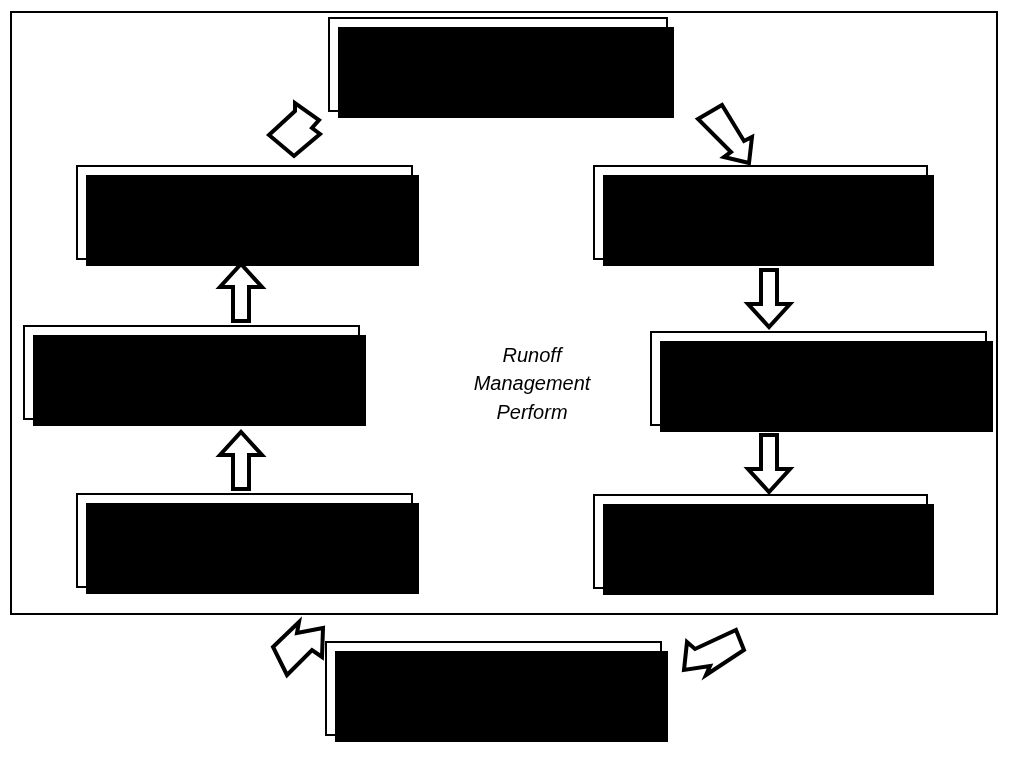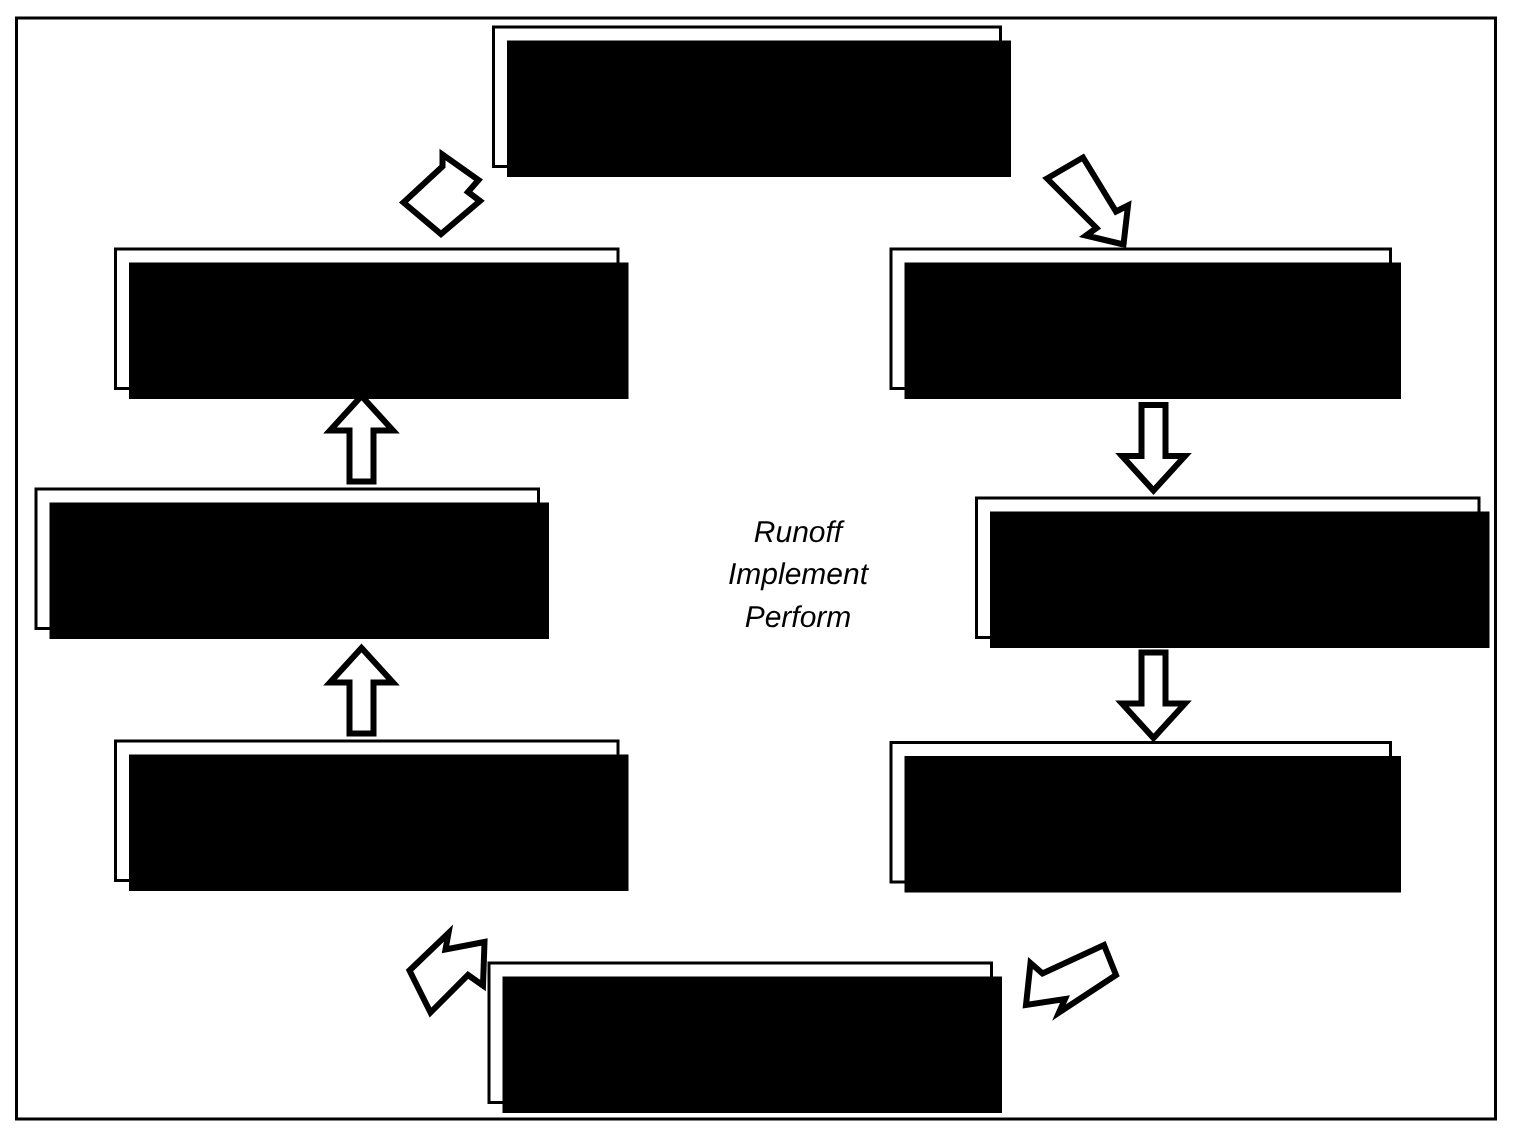--- a/index.html
+++ b/index.html
@@ -17,21 +17,21 @@
     height: 765px;
     background: #ffffff;
     overflow: hidden;
   }
   
   #frame {
     position: absolute;
     left: 10px;
     top: 11px;
     width: 988px;
-    height: 736px;
+    height: 604px;
     border: 2px solid #000000;
     box-sizing: border-box;
     background: #ffffff;
   }
   
   .node {
     position: absolute;
     box-sizing: border-box;
     background: #ffffff;
     border: 2px solid #000000;
@@ -143,21 +143,21 @@
 
     <div class="node" style="left:64px; top:152px; width:337px; height:95px;">
       <div class="label">
         <span>Evaluate program</span><br>
         <span>effectiveness</span>
       </div>
     </div>
 
     <div id="center-label">
       <span>Runoff</span><br>
-      <span>Implement</span><br>
+      <span>Management</span><br>
       <span>Perform</span>
     </div>
 
     <div class="arrow" style="left:253px; top:88px; width:72px; height:56px;">
       <svg width="72" height="56" viewBox="0 0 72 56">
         <path d="M 4 34 L 30 10 L 30 2 L 54 19 L 47 27 L 55 33 L 29 55 Z" fill="#ffffff" stroke="#000000" stroke-width="4" stroke-linejoin="miter"></path>
       </svg>
     </div>
 
     <div class="arrow" style="left:680px; top:90px; width:72px; height:62px;">

